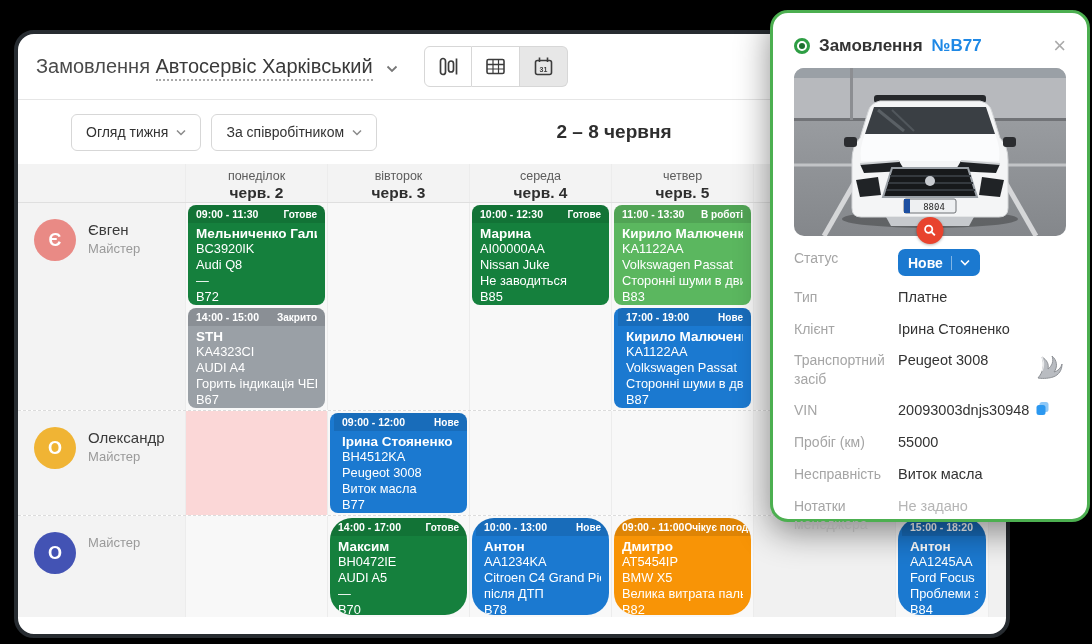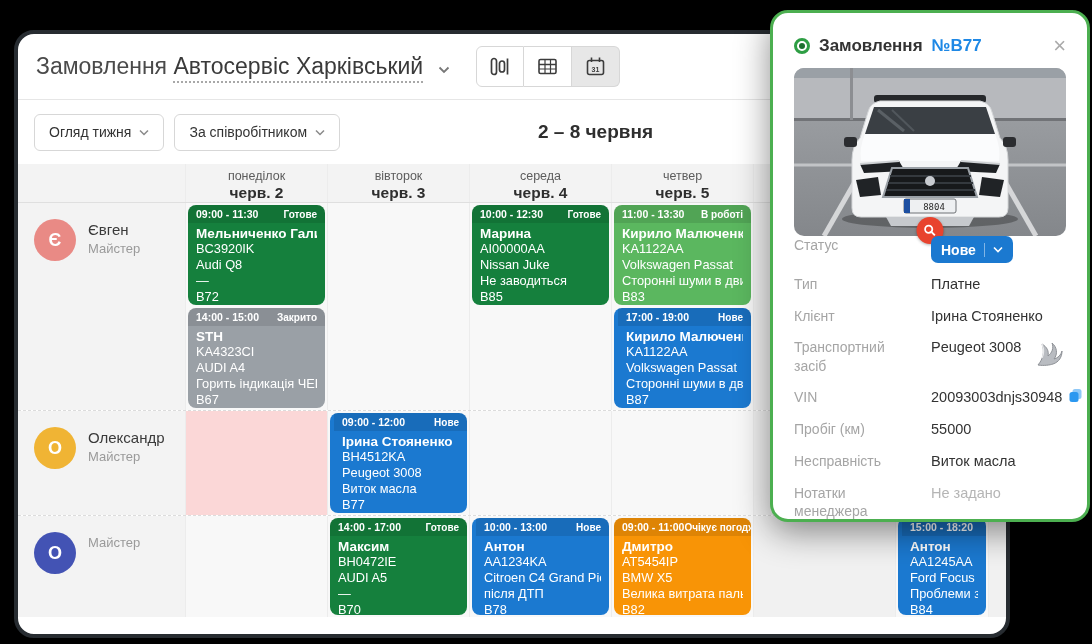--- a/index.html
+++ b/index.html
@@ -5,34 +5,34 @@
   * { margin:0; padding:0; box-sizing:border-box; }
   html,body { width:1092px; height:644px; background:#000; overflow:hidden;
               font-family:"Liberation Sans","DejaVu Sans",sans-serif; }
 
   
   .window { position:absolute; left:14px; top:30px; width:996px; height:608px;
             background:#fff; border:4px solid #272c31; border-radius:20px; overflow:hidden; }
 
   .app-header { height:66px; display:flex; align-items:center; padding:0 18px;
                 border-bottom:1px solid #e6e6e6; }
-  .app-title { font-size:23px; color:#4a4a4a; white-space:nowrap; }
+  .app-title { font-size:20px; color:#4a4a4a; white-space:nowrap; }
   .company { color:#3a3a3a; border-bottom:2px dotted #a8a8a8; padding-bottom:2px; cursor:pointer; }
   .title-caret { margin-left:8px; }
 
   .seg { display:flex; margin-left:26px; }
   .seg button { width:48px; height:41px; background:#fff; border:1px solid #d7d7d7;
                 display:flex; align-items:center; justify-content:center; cursor:pointer; }
   .seg button + button { border-left:none; }
   .seg button:first-child { border-radius:6px 0 0 6px; }
   .seg button:last-child { border-radius:0 6px 6px 0; }
   .seg button.active { background:#e7e7e7; }
 
   .filter-row { position:relative; height:64px; display:flex; align-items:center;
-                gap:10px; padding:0 16px; }
+                gap:10px; padding:0 16px;margin-left:37px; }
   .drop-btn { height:37px; background:#fff; border:1px solid #d7d7d7; border-radius:6px;
               padding:0 14px; font-size:14px; color:#333; display:flex; align-items:center;
               gap:8px; cursor:pointer; font-family:inherit; }
   .date-range { position:absolute; left:167px; right:0; text-align:center;
                 font-size:19px; font-weight:bold; color:#2e2e2e; pointer-events:none; }
 
   
   .cal { display:flex; flex-direction:column; height:426px; }
   .cal-row { display:flex; }
   .cal-hrow { height:46px; background:#f3f3f3; border-bottom:1px solid #dfdfdf; }
@@ -50,21 +50,21 @@
   .emp { display:flex; gap:12px; padding:16px 10px 0 16px; }
   .avatar { width:42px; height:42px; border-radius:50%; color:#fff; font-size:18px;
             font-weight:bold; display:flex; align-items:center; justify-content:center; flex:0 0 42px; }
   .av-0 { background:#e98a85; } .av-1 { background:#f0b434; } .av-2 { background:#4353b4; }
   .emp .nm { font-size:15px; color:#3a3a3a; padding-top:2px; }
   .emp .rl { font-size:13px; color:#9a9a9a; margin-top:3px; }
 
   .cellstack { display:flex; flex-direction:column; gap:3px; padding:2px; height:100%; }
   .card { border-radius:8px; color:#fff; padding:0 8px 4px; overflow:hidden;
           height:100px; flex:0 0 auto; cursor:pointer; }
-  .r3 .card { height:97px; }
+  .r3 .card { height:97px;border-radius:22px; }
   .card-head { display:flex; justify-content:space-between; align-items:center;
                background:rgba(0,0,0,0.10); margin:0 -8px 3px; padding:3px 8px; }
   .card-head .t { font-size:10.5px; font-weight:bold; white-space:nowrap; }
   .card-head .s { font-size:10px; font-weight:bold; white-space:nowrap; }
   .card .nm { font-size:13.5px; font-weight:bold; }
   .card div { white-space:nowrap; overflow:hidden; }
   .card .ln { font-size:12.8px; line-height:1.26; }
   .c-dark { background:#15803d; } .c-light { background:#9aa0a6; }
   .c-green { background:#5bb75f; } .c-blue { background:#1b79d0;padding-left:12px; }
   .c-orange { background:#f89406; }
@@ -75,28 +75,28 @@
            background:#fff; border:3px solid #4caf50; border-radius:18px;
            box-shadow:0 10px 34px rgba(0,0,0,.45); padding:22px 21px 0; z-index:5; }
   .pop-head { display:flex; align-items:center; gap:9px; }
   .ring { width:16px; height:16px; border:3px solid #2e9e44; border-radius:50%;
           display:flex; align-items:center; justify-content:center; flex:0 0 16px; }
   .ring i { width:6px; height:6px; background:#1d6f2f; border-radius:50%; }
   .pop-title { font-size:17px; font-weight:bold; color:#333; }
   .pop-order { font-size:17px; font-weight:bold; color:#1e88e5; cursor:pointer; }
   .pop-close { margin-left:auto; font-size:22px; color:#aaa; cursor:pointer; line-height:1;
                background:none; border:none; font-family:inherit; }
-  .photo { position:relative; margin-top:11px; width:272px; height:168px; }
+  .photo { position:relative; margin-top:11px; margin-bottom:13px; width:272px; height:168px; }
   .photo svg.scene { border-radius:10px; display:block; }
   .zoom-badge { position:absolute; left:50%; bottom:-8px; transform:translateX(-50%);
                 width:27px; height:27px; border-radius:50%; background:#e8432e;
                 display:flex; align-items:center; justify-content:center; cursor:pointer;
                 box-shadow:0 1px 3px rgba(0,0,0,.3); border:none; }
   .fields { display:flex; flex-direction:column; gap:12px; }
-  .frow { display:flex; position:relative;gap:33px; }
+  .frow { display:flex; position:relative; }
   .frow .lb { width:104px; flex:0 0 104px; font-size:14px; color:#a5a5a5; line-height:1.35; }
   .frow .vl { font-size:14.5px; color:#333; line-height:1.35; }
   .frow .vl.muted { color:#b5b5b5; }
   .status-btn { background:#1b79d0; border:none; color:#fff; border-radius:7px;
                 height:27px; padding:0 10px; font-size:14px; font-weight:bold;
                 display:flex; align-items:center; gap:8px; cursor:pointer; font-family:inherit; }
   .status-btn .sep { width:1px; height:14px; background:rgba(255,255,255,.45); }
   .pz-icon { position:absolute; right:2px; top:-2px; }
   .vin-wrap { display:flex; align-items:center; gap:6px; }
 </style>

